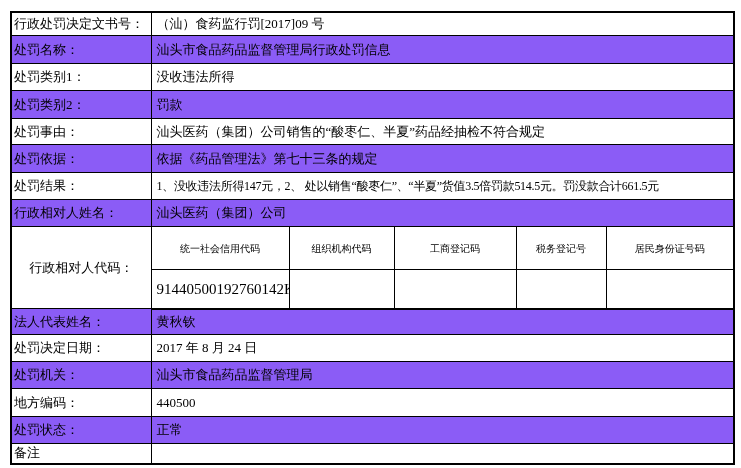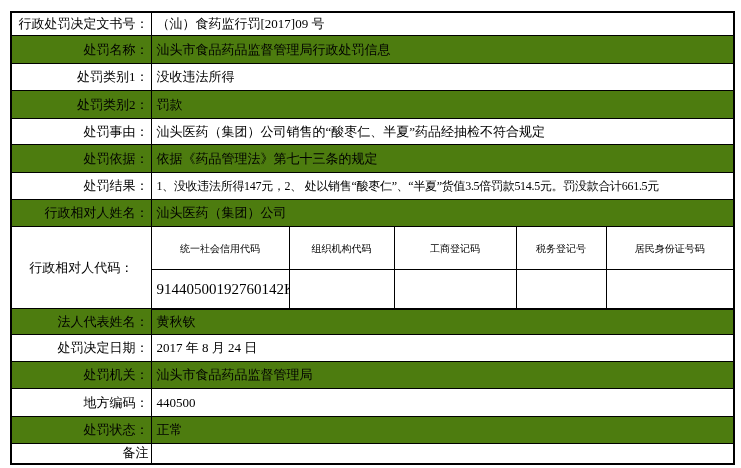--- a/index.html
+++ b/index.html
@@ -17,23 +17,23 @@
   }
   td {
     border:1px solid #000;
     font-size:13px;
     line-height:1.1;
     vertical-align:middle;
     padding:4px 5px;
     overflow:hidden;
     white-space:nowrap;
   }
-  td.label  { text-align:right; padding:0 2px; }
+  td.label  { text-align:left; padding:0 2px; }
   td.value  { text-align:left; }
-  tr.shaded td { background:#4d7c0f; }
+  tr.shaded td { background:#8b5cf6; }
   td.subhead { text-align:center; font-size:10px;margin-top:23px; }
   td.subval  { text-align:left; font-size:15px; border-bottom:2px solid #000; }
   td.result  { font-size:12px; letter-spacing:-0.3px; }
   td.code-label { text-align:center;margin-left:22px; }
 </style>
 </head>
 <body>
 
 <div class="sheet">
   <table class="penalty">

